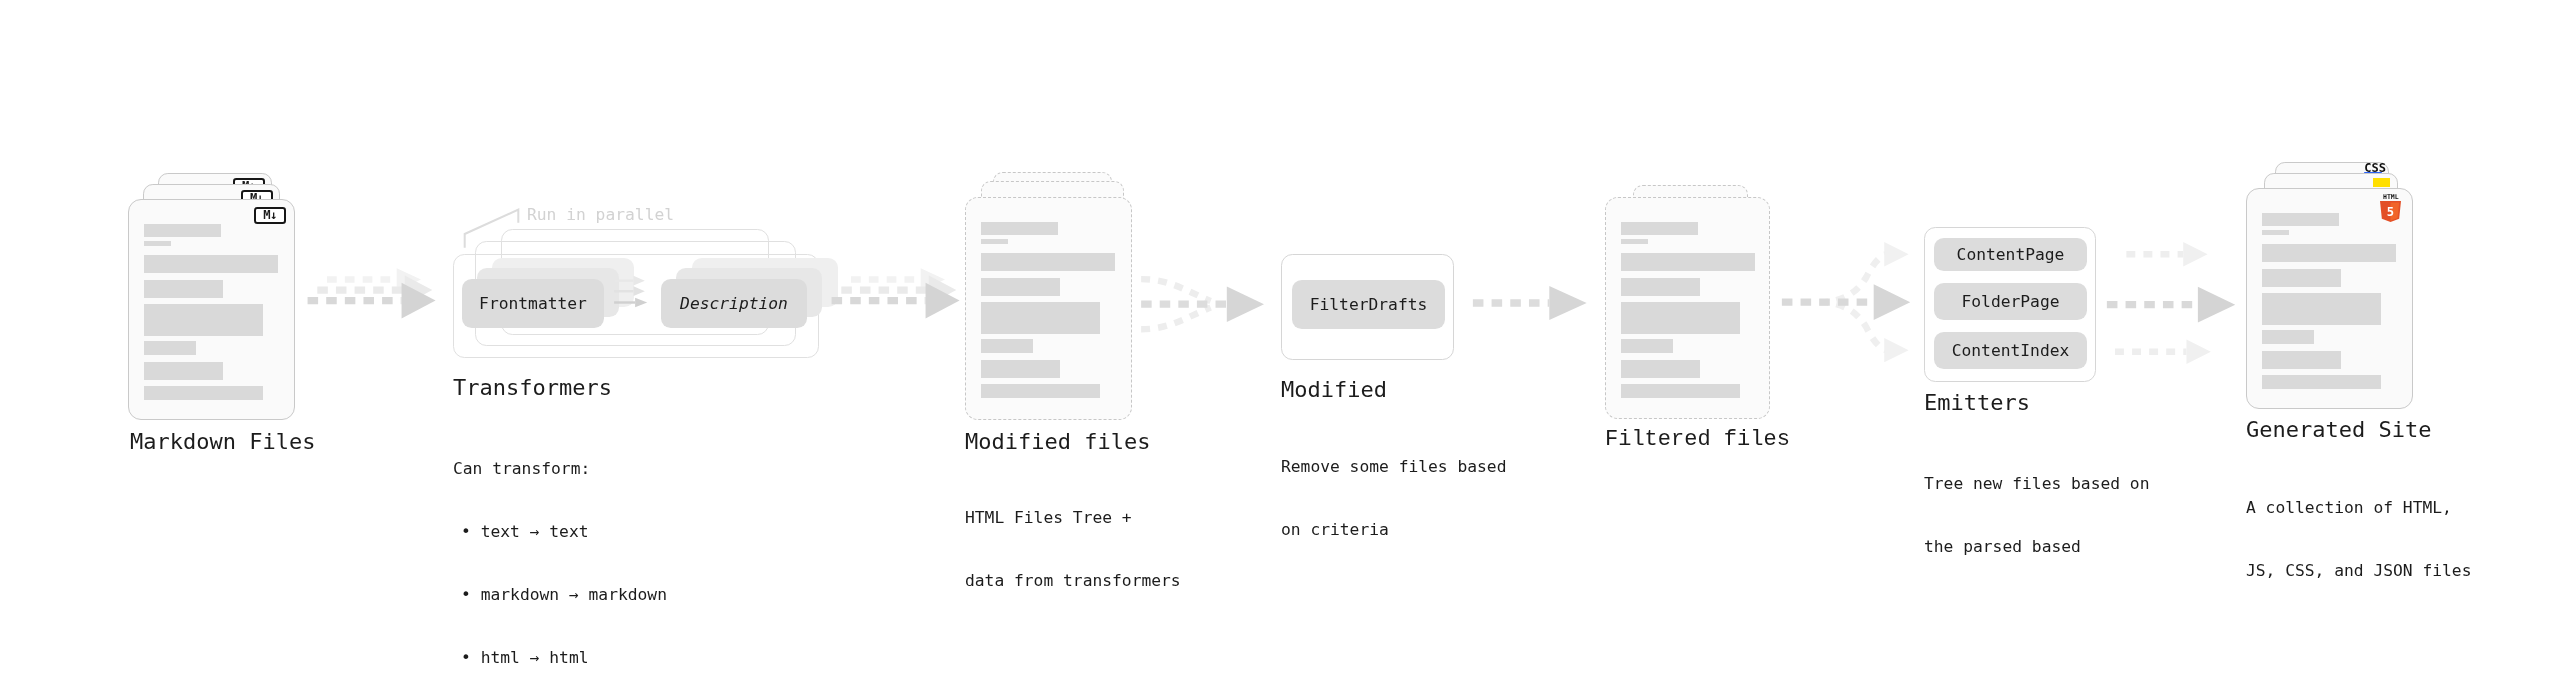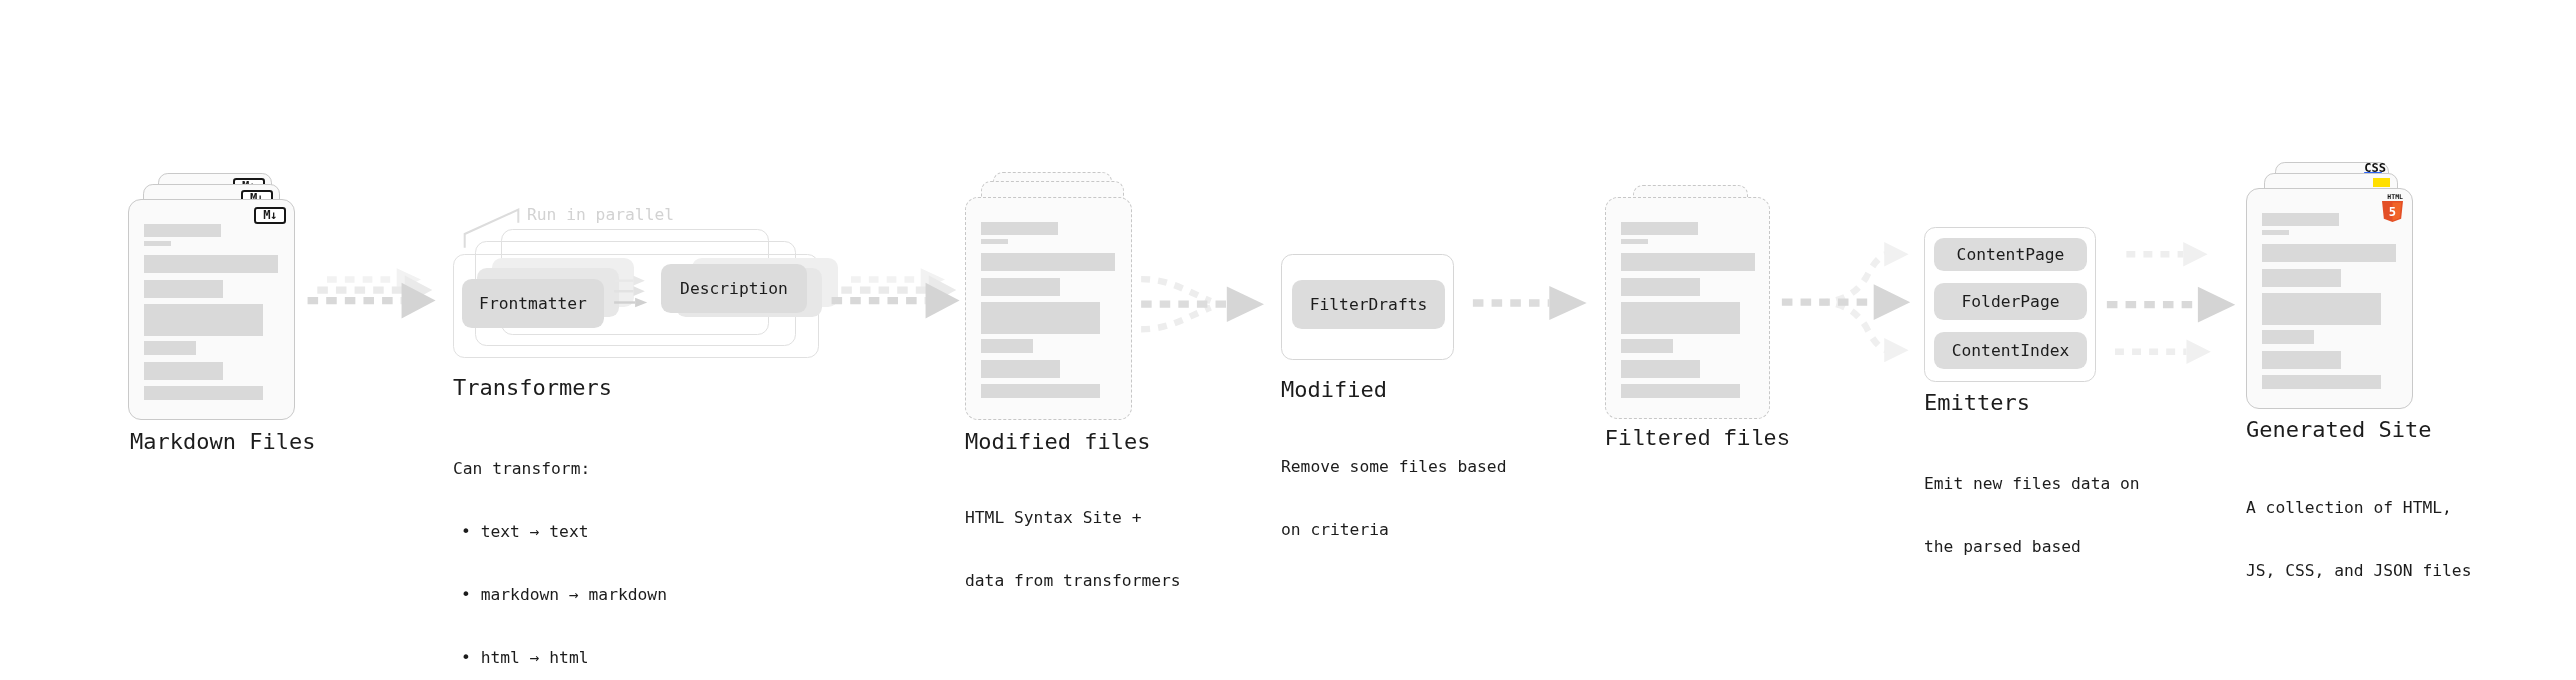--- a/index.html
+++ b/index.html
@@ -21,21 +21,21 @@
   .tcontainer{position:absolute;border:1.6px solid #e0e0e0;border-radius:11.4px;box-sizing:border-box;background:transparent;}
   .ocontainer{position:absolute;border:1.6px solid #d6d6d6;border-radius:11.4px;box-sizing:border-box;background:#ffffff;}
   .md-icon{position:absolute;border:2.4px solid #161616;border-radius:3.3px;background:#ffffff;
            font-weight:bold;font-size:12.2px;line-height:1;display:flex;align-items:center;justify-content:center;
            width:32px;height:17px;box-sizing:border-box;letter-spacing:-0.8px;}
   .note-text{position:absolute;font-size:16.3px;color:#d2d2d2;white-space:pre;}
   .css-icon{position:absolute;width:18px;}
   .css-icon .css-txt{font-size:12px;font-weight:bold;text-align:center;line-height:6.5px;color:#111;}
   .css-icon .css-bar{height:3.3px;background:#2b63f6;margin-top:0.8px;border-radius:0.8px;}
   .js-icon{position:absolute;width:17px;height:9px;background:#ffdf00;}
-  .html5-icon{position:absolute;width:24.4px;text-align:right;}
+  .html5-icon{position:absolute;width:24.4px;text-align:center;}
   .html5-icon .h5-txt{font-size:6.5px;font-weight:bold;line-height:6.5px;color:#111;letter-spacing:0px;}
 </style>
 </head>
 <body>
 
 <div class="canvas">
 
   <div>
     <div class="card back" style="left:158px;top:173px;width:114px;height:57px;">
       <div class="md-icon" style="right:6.5px;top:4.1px;">M↓</div>
@@ -77,21 +77,21 @@
       <polyline points="7,55 7,38 73,8 73,24" fill="none" stroke="#dcdcdc" stroke-width="2.5"></polyline>
     </svg>
     <div class="note-text" style="left:527px;top:205px;">Run in parallel</div>
 
     <div class="ghost g2" style="left:492px;top:258px;width:142px;height:49px;"></div>
     <div class="ghost g1" style="left:477px;top:268px;width:142px;height:49px;"></div>
     <div class="gbox" style="left:462px;top:279px;width:142px;height:49px;">Frontmatter</div>
 
     <div class="ghost g2" style="left:692px;top:258px;width:146px;height:49px;"></div>
     <div class="ghost g1" style="left:676px;top:268px;width:146px;height:49px;"></div>
-    <div class="gbox" style="left:661px;top:264px;width:146px;height:49px;">Description</div>
+    <div class="gbox" style="left:661px;top:279px;width:146px;height:49px;font-style:italic;">Description</div>
 
     <svg class="abs" style="left:609px;top:271px;" width="49" height="42" viewBox="0 0 60 52">
       <line x1="6" y1="12" x2="30" y2="12" stroke="#e8e8e8" stroke-width="3"></line>
       <polygon points="30,6 30,18 44,12" fill="#e8e8e8"></polygon>
       <line x1="6" y1="25" x2="30" y2="25" stroke="#e2e2e2" stroke-width="3"></line>
       <polygon points="30,19 30,31 44,25" fill="#e2e2e2"></polygon>
       <line x1="6" y1="39" x2="32" y2="39" stroke="#d0d0d0" stroke-width="3"></line>
       <polygon points="32,33 32,45 47,39" fill="#d0d0d0"></polygon>
     </svg>
 
@@ -123,21 +123,21 @@
           <div class="bar" style="width: 134px; height: 18px; margin-top: 9px;"></div>
           <div class="bar" style="width: 79px; height: 18px; margin-top: 6.5px;"></div>
           <div class="bar" style="width: 119px; height: 32px; margin-top: 6.5px;"></div>
           <div class="bar" style="width: 52px; height: 14px; margin-top: 4.9px;"></div>
           <div class="bar" style="width: 79px; height: 18px; margin-top: 6.5px;"></div>
           <div class="bar" style="width: 119px; height: 14px; margin-top: 6.5px;"></div>
         </div>
     </div>
     <div class="stage-title" style="left:965px;top:429px;">Modified files</div>
     <div class="stage-sub" style="left:965px;top:465px;">
-      <div>HTML Syntax Site +</div>
+      <div>HTML Files Tree +</div>
       <div>data from transformers</div>
     </div>
   </div>
 
   <svg class="abs" style="left:1136px;top:267px;" width="138" height="76" viewBox="0 0 170 94">
     <path d="M 6,15 C 42,15 62,30 92,42" fill="none" stroke="#ededed" stroke-width="8" stroke-dasharray="11 10"></path>
     <path d="M 6,77 C 42,77 62,62 92,50" fill="none" stroke="#ededed" stroke-width="8" stroke-dasharray="11 10"></path>
     <line x1="6" y1="46" x2="112" y2="46" stroke="#dcdcdc" stroke-width="9" stroke-dasharray="13 10"></line>
     <polygon points="112,24 112,68 158,46" fill="#d6d6d6"></polygon>
   </svg>
@@ -183,21 +183,21 @@
     <polygon points="115,57 115,101 160,79" fill="#d6d6d6"></polygon>
   </svg>
 
   <div>
     <div class="ocontainer" style="left:1924px;top:227px;width:172px;height:155px;"></div>
     <div class="gbox" style="left:1934px;top:238px;width:153px;height:33px;">ContentPage</div>
     <div class="gbox" style="left:1934px;top:283px;width:153px;height:37px;">FolderPage</div>
     <div class="gbox" style="left:1934px;top:332px;width:153px;height:37px;">ContentIndex</div>
     <div class="stage-title" style="left:1924px;top:390px;">Emitters</div>
     <div class="stage-sub" style="left:1924px;top:431px;">
-      <div>Emit new files data on</div>
+      <div>Tree new files based on</div>
       <div>the parsed based</div>
     </div>
   </div>
 
   <svg class="abs" style="left:2105px;top:238px;" width="137" height="130" viewBox="0 0 168 160">
     <line x1="26" y1="20" x2="96" y2="20" stroke="#eeeeee" stroke-width="8" stroke-dasharray="11 10"></line>
     <polygon points="96,5 96,35 126,20" fill="#f0f0f0"></polygon>
     <line x1="2" y1="82" x2="114" y2="82" stroke="#d9d9d9" stroke-width="9" stroke-dasharray="13 10"></line>
     <polygon points="114,60 114,104 160,82" fill="#d4d4d4"></polygon>
     <line x1="12" y1="140" x2="100" y2="140" stroke="#eeeeee" stroke-width="8" stroke-dasharray="11 10"></line>

